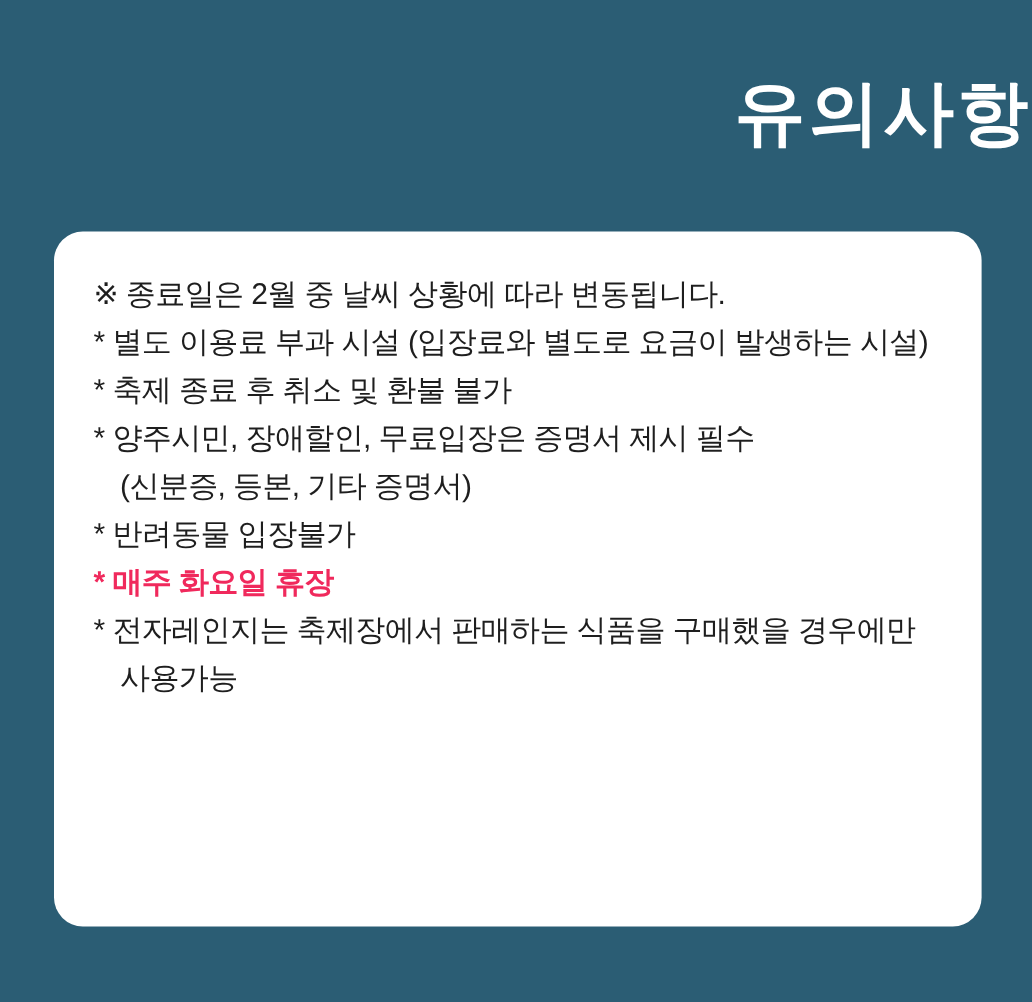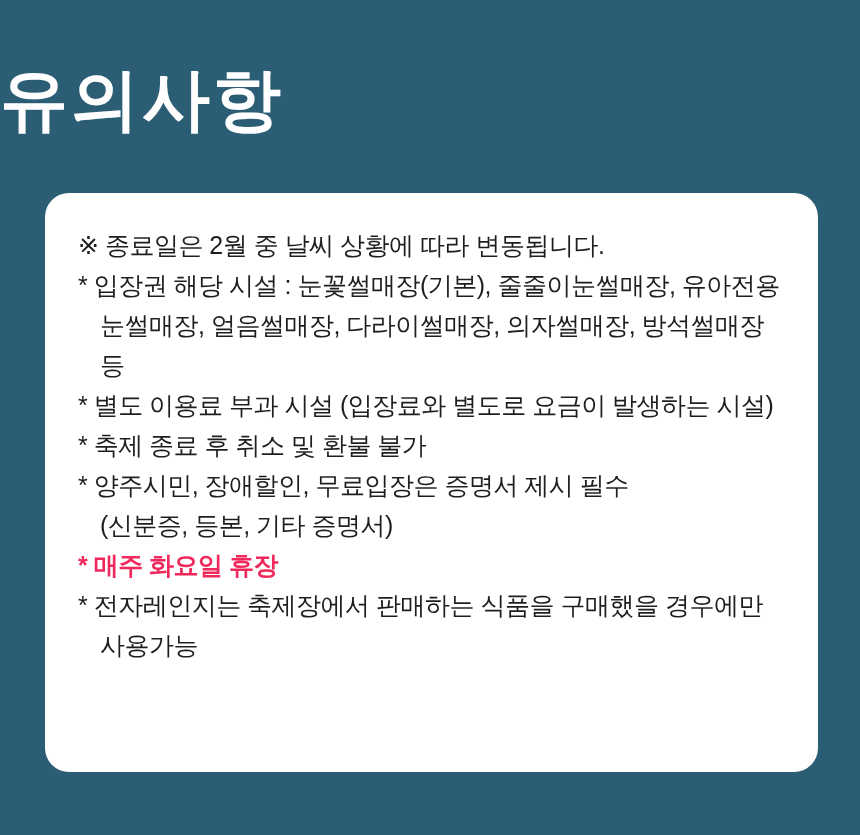--- a/index.html
+++ b/index.html
@@ -22,23 +22,23 @@
   .page {
     width: 860px;
     height: 835px;
     position: relative;
   }
   .page-title {
     position: absolute;
     top: 62px;
     left: 0;
     width: 100%;
-    text-align: left;
+    text-align: right;
     color: var(--title);
-    font-size: 68px;
+    font-size: 59px;
     font-weight: 900;
     letter-spacing: 3px;
     line-height: 1.1;
   }
   .notice-card {
     position: absolute;
     left: 45px;
     top: 193px;
     width: 773px;
     height: 579px;
@@ -66,24 +66,23 @@
 </head>
 <body>
 
 <div class="page">
 
   <h1 class="page-title">유의사항</h1>
 
   <div class="notice-card">
     <div class="notice-list">
       <div class="notice-item">※ 종료일은 2월 중 날씨 상황에 따라 변동됩니다.</div>
-      <div class="notice-item">* 입장권 해당 시설 : 눈꽃썰매장(기본), 줄줄이눈썰매장, 유아전용
-눈썰매장, 얼음썰매장, 다라이썰매장, 의자썰매장, 방석썰매장 등</div>
       <div class="notice-item">* 별도 이용료 부과 시설 (입장료와 별도로 요금이 발생하는 시설)</div>
       <div class="notice-item">* 축제 종료 후 취소 및 환불 불가</div>
       <div class="notice-item">* 양주시민, 장애할인, 무료입장은 증명서 제시 필수
 (신분증, 등본, 기타 증명서)</div>
+      <div class="notice-item">* 반려동물 입장불가</div>
       <div class="notice-item highlight">* 매주 화요일 휴장</div>
       <div class="notice-item">* 전자레인지는 축제장에서 판매하는 식품을 구매했을 경우에만 사용가능</div>
     </div>
   </div>
 
 </div>
 
 </body></html>

